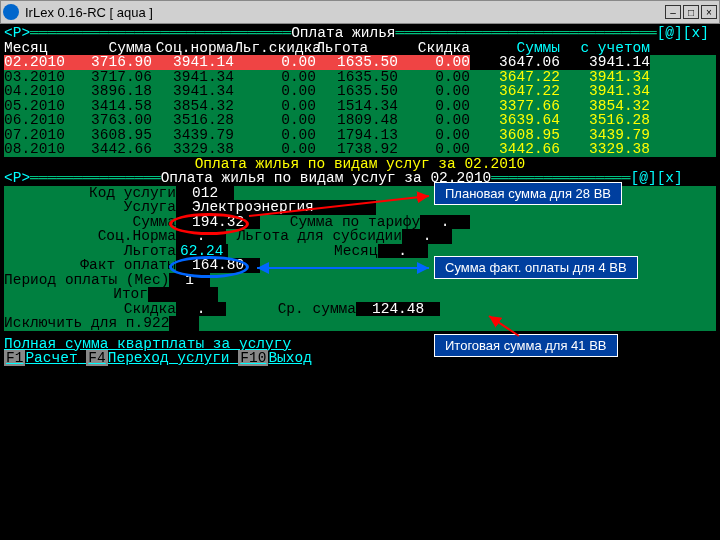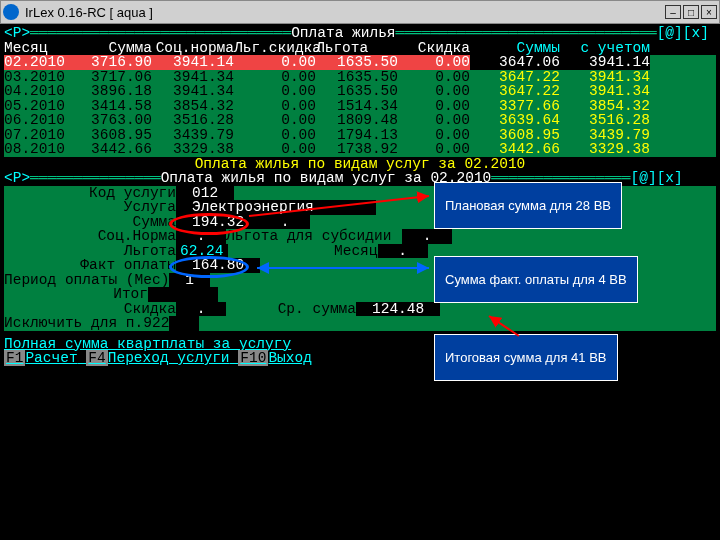--- a/index.html
+++ b/index.html
@@ -33,21 +33,21 @@
   .drow { display: flex; white-space: pre; color: #000; }
   .dlabel { color: #000; text-align: right; }
   .dlabel-left { color: #000; }
   .dval { background: #000; color: #fff; padding: 0 16px; }
   .dval-cyan { background: #000; color: #0ff; padding: 0 4px; }
   .dval-empty { background: #000; color: #fff; min-width: 50px; display: inline-block; text-align: center; }
   
   .footer { color: #0ff; background: #000; text-decoration: underline; }
   .fkey { background: #888; color: #000; padding: 0 2px; }
   
-  .callout { position: absolute; background: #003f9f; color: #fff; font-family: Arial, sans-serif; font-size: 13px; padding: 16px 10px; border: 1px solid #fff; white-space: nowrap; }
+  .callout { position: absolute; background: #003f9f; color: #fff; font-family: Arial, sans-serif; font-size: 13px; padding: 4px 10px; border: 1px solid #fff; white-space: nowrap; }
   .circle-red { position: absolute; border: 3px solid #ff0000; border-radius: 50%; }
   .circle-blue { position: absolute; border: 3px solid #0066ff; border-radius: 50%; }
   
   svg.arrow { position: absolute; pointer-events: none; }
   
   .col-mon { width: 66px; display: inline-block; }
   .col-sum { width: 82px; display: inline-block; text-align: right; }
   .col-norm { width: 82px; display: inline-block; text-align: right; }
   .col-disc { width: 82px; display: inline-block; text-align: right; }
   .col-ben { width: 82px; display: inline-block; text-align: right; }
@@ -116,22 +116,22 @@
 
   <div class="section-title">Оплата жилья по видам услуг за 02.2010</div>
 
   <div class="frame-line">
     <span class="frame-ctrl">&lt;P&gt;</span><span>═══════════════</span><span class="frame-title">Оплата жилья по видам услуг за 02.2010</span><span>════════════════</span><span class="frame-ctrl">[@][x]</span>
   </div>
 
   <div class="detail">
     <div class="drow"><span class="dlabel" style="width:172px">Код услуги</span> <span class="dval">012</span></div>
     <div class="drow"><span class="dlabel" style="width:172px">Услуга</span> <span class="dval" style="min-width:200px">Электроэнергия</span></div>
-    <div class="drow"><span class="dlabel" style="width:172px">Сумма</span> <span class="dval">194.32</span>   <span class="dval-empty">.</span></div>
-    <div class="drow"><span class="dlabel" style="width:172px">Соц.Норма</span> <span class="dval-empty">.</span> <span class="dlabel" style="width:176px;text-align:left">Льгота для субсидии</span> <span class="dval-empty">.</span></div>
+    <div class="drow"><span class="dlabel" style="width:172px">Сумма</span> <span class="dval">194.32</span>  <span class="dlabel" style="width:160px;text-align:right">Сумма по тарифу</span> <span class="dval-empty">.</span></div>
+    <div class="drow"><span class="dlabel" style="width:172px">Соц.Норма</span> <span class="dval-empty">.</span> <span class="dlabel" style="width:176px;text-align:right">Льгота для субсидии</span> <span class="dval-empty">.</span></div>
     <div class="drow"><span class="dlabel" style="width:172px">Льгота</span> <span class="dval-cyan">62.24</span>    <span class="dlabel" style="width:150px;text-align:right">Месяц</span> <span class="dval-empty">.</span></div>
     <div class="drow"><span class="dlabel" style="width:172px">Факт оплаты</span> <span class="dval">164.80</span></div>
     <div class="drow"><span class="dlabel-left">Период оплаты (Мес)</span> <span class="dval" style="min-width:30px">1</span></div>
     <div class="drow"><span class="dlabel" style="width:144px">Итог</span> <span class="dval-empty" style="min-width:70px"></span></div>
     <div class="drow"><span class="dlabel" style="width:172px">Скидка</span> <span class="dval-empty">.</span>       <span class="dlabel" style="width:130px;text-align:right">Ср. сумма</span> <span class="dval">124.48</span></div>
     <div class="drow"><span class="dlabel-left">Исключить для п.922</span> <span class="dval-empty" style="min-width:30px"></span></div>
 
     <div class="circle-red" style="left:165px; top:27px; width:80px; height:22px"></div>
     <div class="circle-blue" style="left:165px; top:70px; width:80px; height:22px"></div>
 

